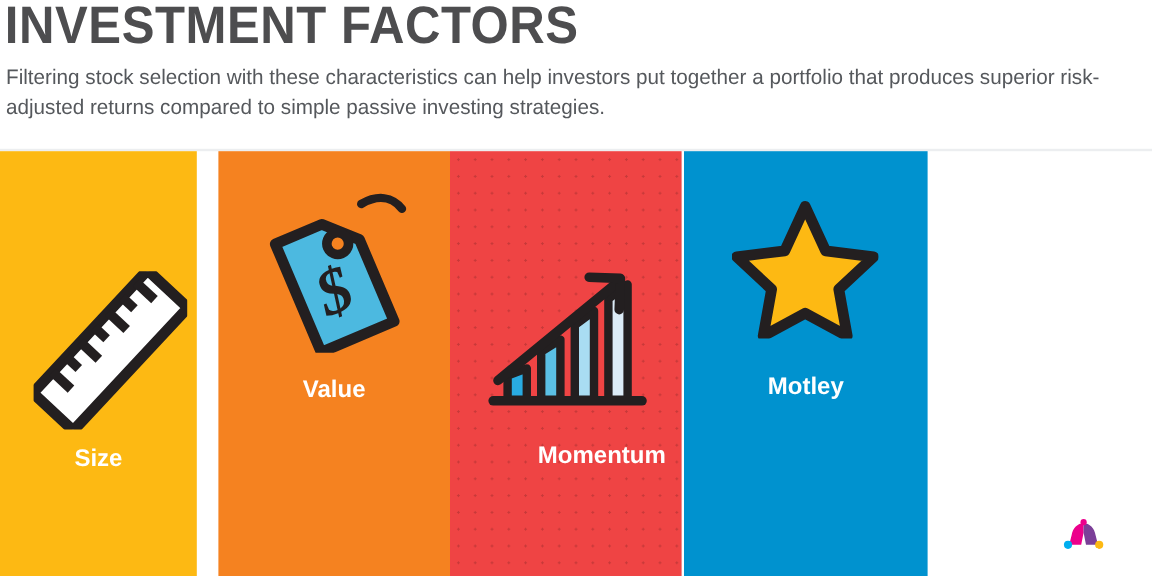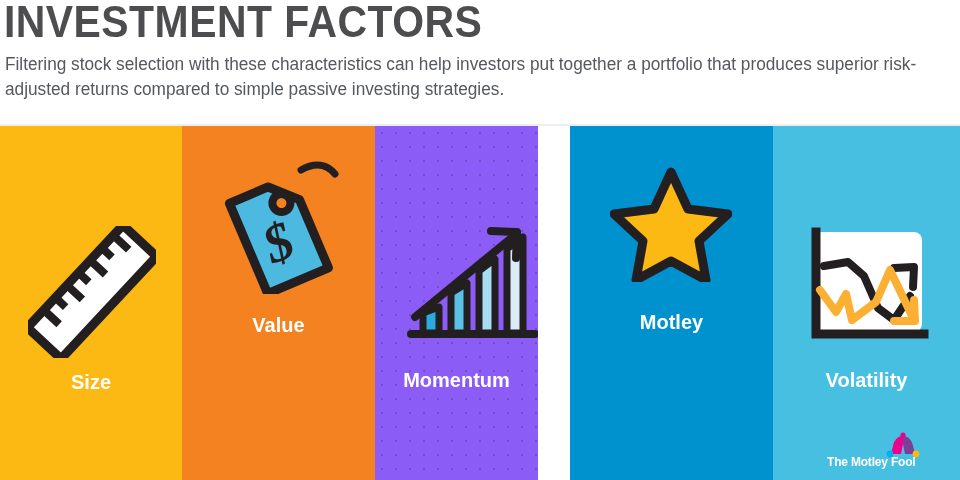--- a/index.html
+++ b/index.html
@@ -25,23 +25,23 @@
     position:absolute;left:5px;top:52px;width:948px;
     font-size:17.5px;line-height:25px;
     color:#55585c;font-weight:normal;
     transform:scaleX(0.985);transform-origin:left top;
   }
   .header-rule{position:absolute;left:0;top:124px;width:960px;height:2px;background:#eceef0;}
 
   
   .columns{position:absolute;left:0;top:126px;width:960px;height:354px;}
   .col{position:absolute;top:0;height:354px;overflow:hidden;}
-  .col-size{left:0;width:182px;background:#fdb913;}
+  .col-size{left:0;width:164px;background:#fdb913;}
   .col-value{left:182px;width:193px;background:#f58220;}
-  .col-momentum{left:375px;width:163px;background:#8b5cf6;}
+  .col-momentum{left:375px;width:163px;background:#ef4444;padding-left:30px;}
   .col-quality{left:570px;width:203px;background:#0092cf;}
   .col-volatility{left:773px;width:187px;background:#47bfe0;}
 
   .dots{
     position:absolute;inset:0;
     background-image:radial-gradient(rgba(0,0,0,0.17) 0.9px, transparent 1px);
     background-size:14px 14px;
     pointer-events:none;
   }
 
@@ -141,33 +141,20 @@
 
     <div class="col col-quality">
       <div class="icon icon-star">
         <svg width="122" height="118" viewBox="0 0 122 118">
           <path d="M61 8 L78 45 L118 50 L89 77 L96 116 L61 97 L26 116 L33 77 L4 50 L44 45 Z" fill="#fdb913" stroke="#231f20" stroke-width="9" stroke-linejoin="round"></path>
         </svg>
       </div>
       <div class="label label-quality">Motley</div>
     </div>
 
-    <div class="col col-volatility">
-      <div class="icon icon-vol">
-        <svg width="128" height="120" viewBox="0 0 128 120">
-          <rect x="10" y="8" width="110" height="100" rx="8" fill="#ffffff"></rect>
-          <path d="M14 8 L14 110 L122 110" fill="none" stroke="#231f20" stroke-width="9" stroke-linecap="square"></path>
-          <path d="M22 42 L46 38 L62 52 L76 84 L92 96 L108 72" fill="none" stroke="#231f20" stroke-width="8" stroke-linecap="round" stroke-linejoin="round"></path>
-          <path d="M92 44 L112 43 L111 63" fill="none" stroke="#231f20" stroke-width="8" stroke-linecap="round" stroke-linejoin="round"></path>
-          <path d="M18 66 L34 88 L44 70 L50 96 L74 78 L88 46 L112 96" fill="none" stroke="#fbb034" stroke-width="8" stroke-linecap="round" stroke-linejoin="round"></path>
-          <path d="M92 97 L113 97 L112 76" fill="none" stroke="#fbb034" stroke-width="8" stroke-linecap="round" stroke-linejoin="round"></path>
-        </svg>
-      </div>
-      <div class="label label-volatility">Volatility</div>
-    </div>
 
   </div>
 
   <div class="logo">
     <div class="logo-hat">
       <svg width="36" height="26" viewBox="0 0 36 26">
         <path d="M18 4 C13 4 9 8 8 14 L6 22 L16 22 L18 12 Z" fill="#ec008c"></path>
         <path d="M18 4 C23 4 27 8 28 14 L30 22 L20 22 L18 12 Z" fill="#7b3f98"></path>
         <circle cx="5" cy="22" r="3.4" fill="#00aeef"></circle>
         <circle cx="31" cy="22" r="3.4" fill="#fdb913"></circle>

